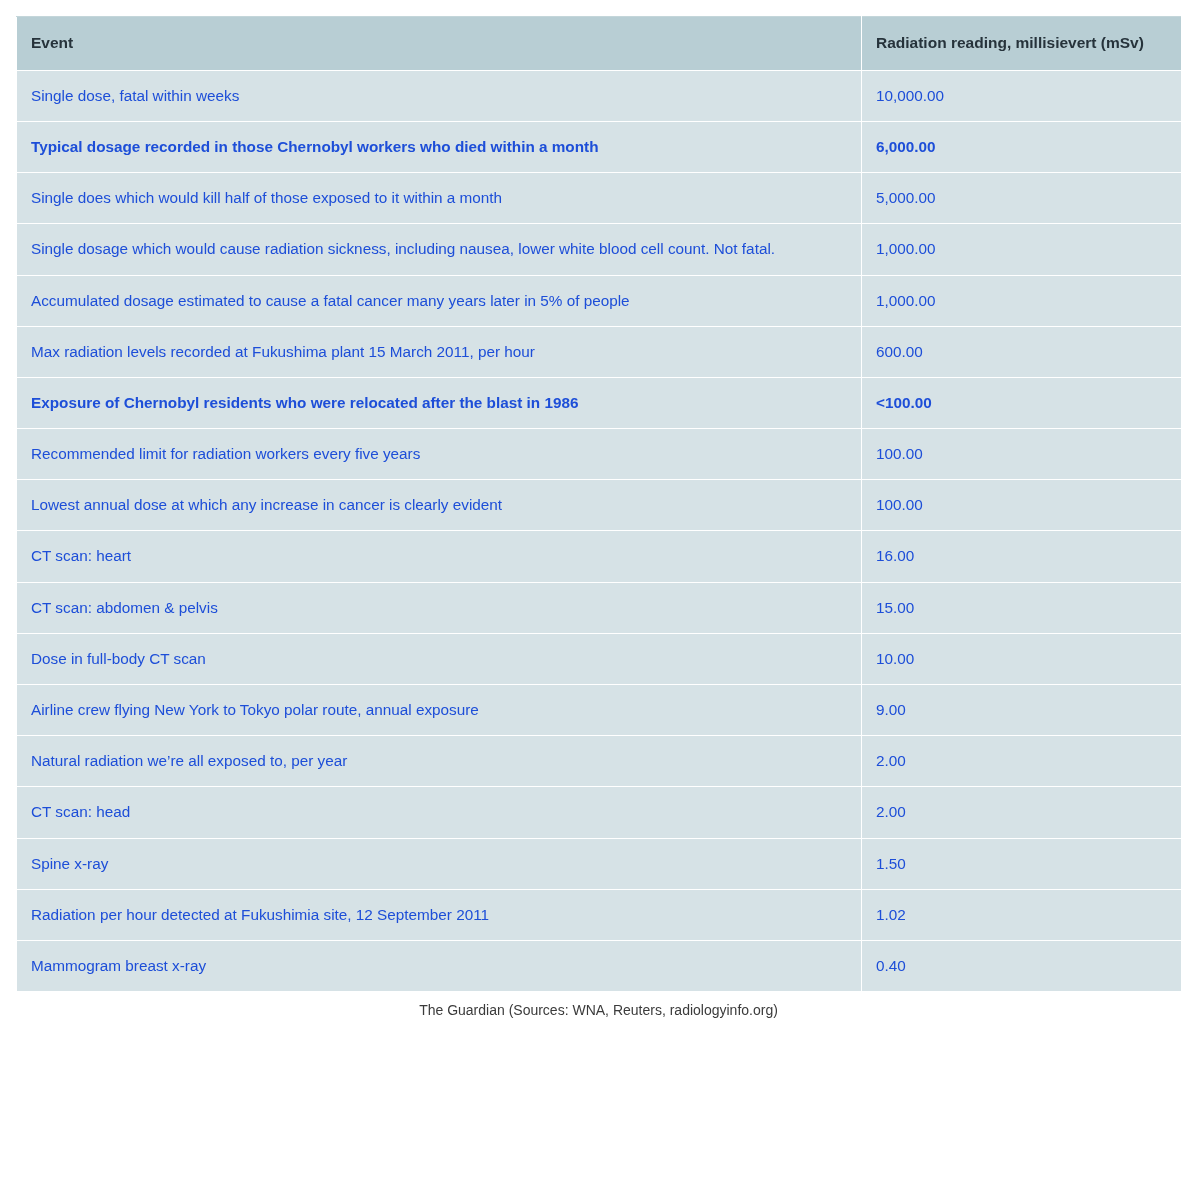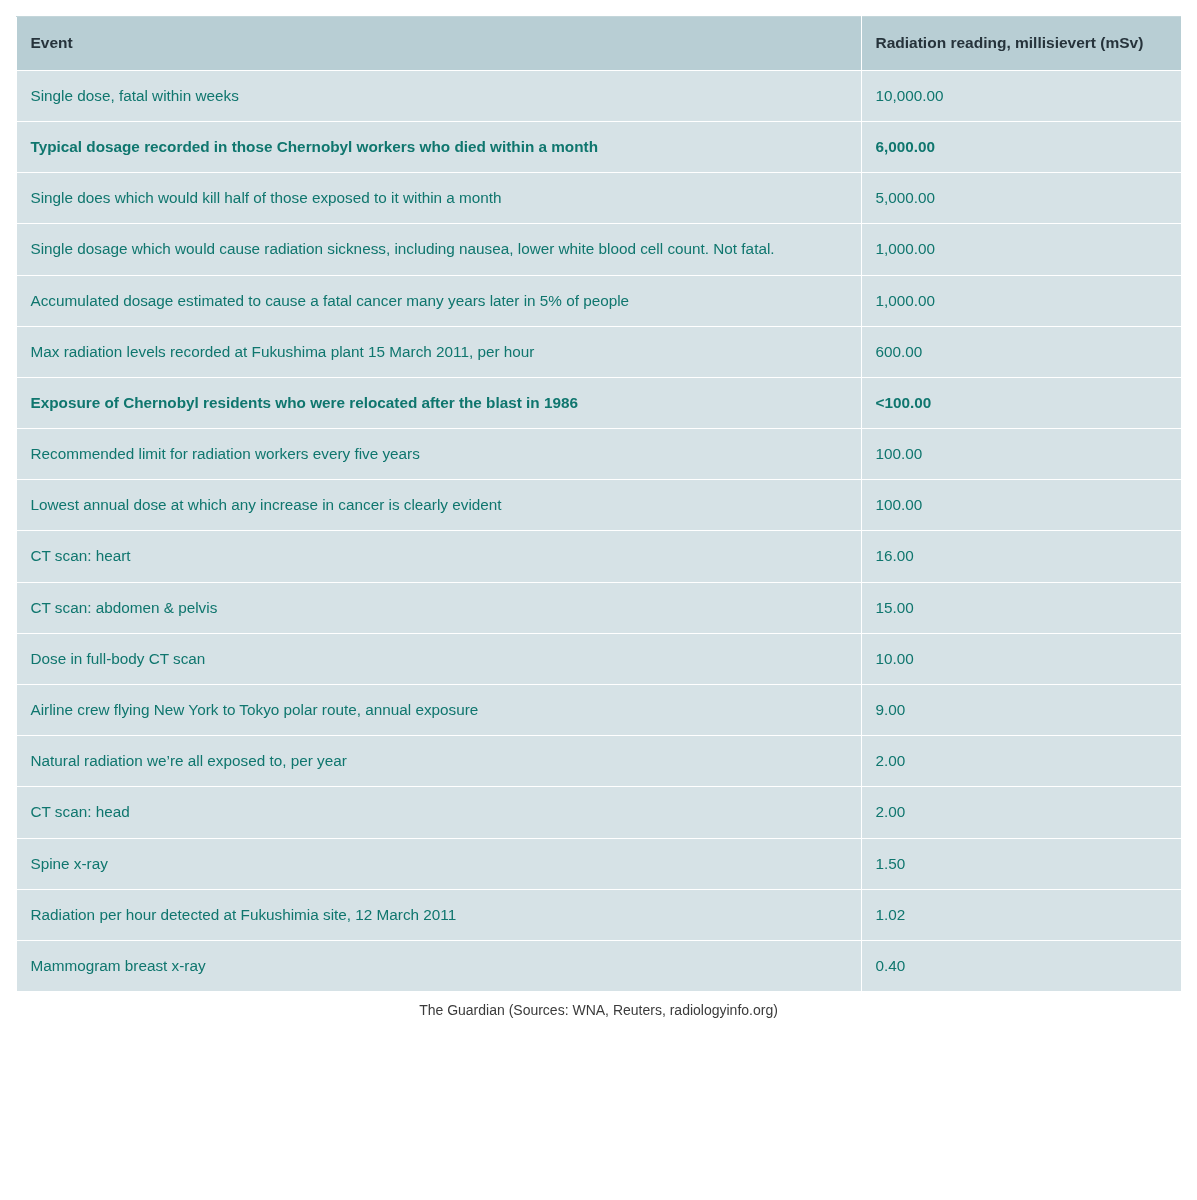--- a/index.html
+++ b/index.html
@@ -14,21 +14,20 @@
     color: #27323a;
     overflow: hidden;
   }
   .page {
     width: 1197px;
     height: 1200px;
     box-sizing: border-box;
     padding: 16px 16px 0 16px;
     display: flex;
     flex-direction: column;
-    align-items: center;
   }
   table.radiation-table {
     border-collapse: collapse;
     width: 1165px;
     table-layout: fixed;
     background: #d7e3e6;
   }
   table.radiation-table col.col-event { width: 845px; }
   table.radiation-table col.col-value { width: 320px; }
 
@@ -42,21 +41,21 @@
     padding: 16px 14px 16px 14px;
     line-height: 1.35;
     border: 1px solid #ffffff;
     border-top: 1px solid #c4d6da;
   }
   thead th.head-value { padding-left: 14px; margin-top: 28px; }
 
   tbody td {
     background: #d6e2e6;
     font-size: 15.3px;
-    color: #0f766e;
+    color: #1d4ed8;
     padding: 14px 14px 14px 14px;
     line-height: 1.45;
     vertical-align: top;
     border: 1px solid #ffffff;
   }
   tbody tr.bold-row td {
     font-weight: bold;
   }
   .caption {
     text-align: center;
@@ -140,21 +139,21 @@
         </tr>
         <tr>
           <td>CT scan: head</td>
           <td>2.00</td>
         </tr>
         <tr>
           <td>Spine x-ray</td>
           <td>1.50</td>
         </tr>
         <tr>
-          <td>Radiation per hour detected at Fukushimia site, 12 March 2011</td>
+          <td>Radiation per hour detected at Fukushimia site, 12 September 2011</td>
           <td>1.02</td>
         </tr>
         <tr>
           <td>Mammogram breast x-ray</td>
           <td>0.40</td>
         </tr>
       </tbody>
   </table>
   <div class="caption">The Guardian (Sources: WNA, Reuters, radiologyinfo.org)</div>
 </div>

